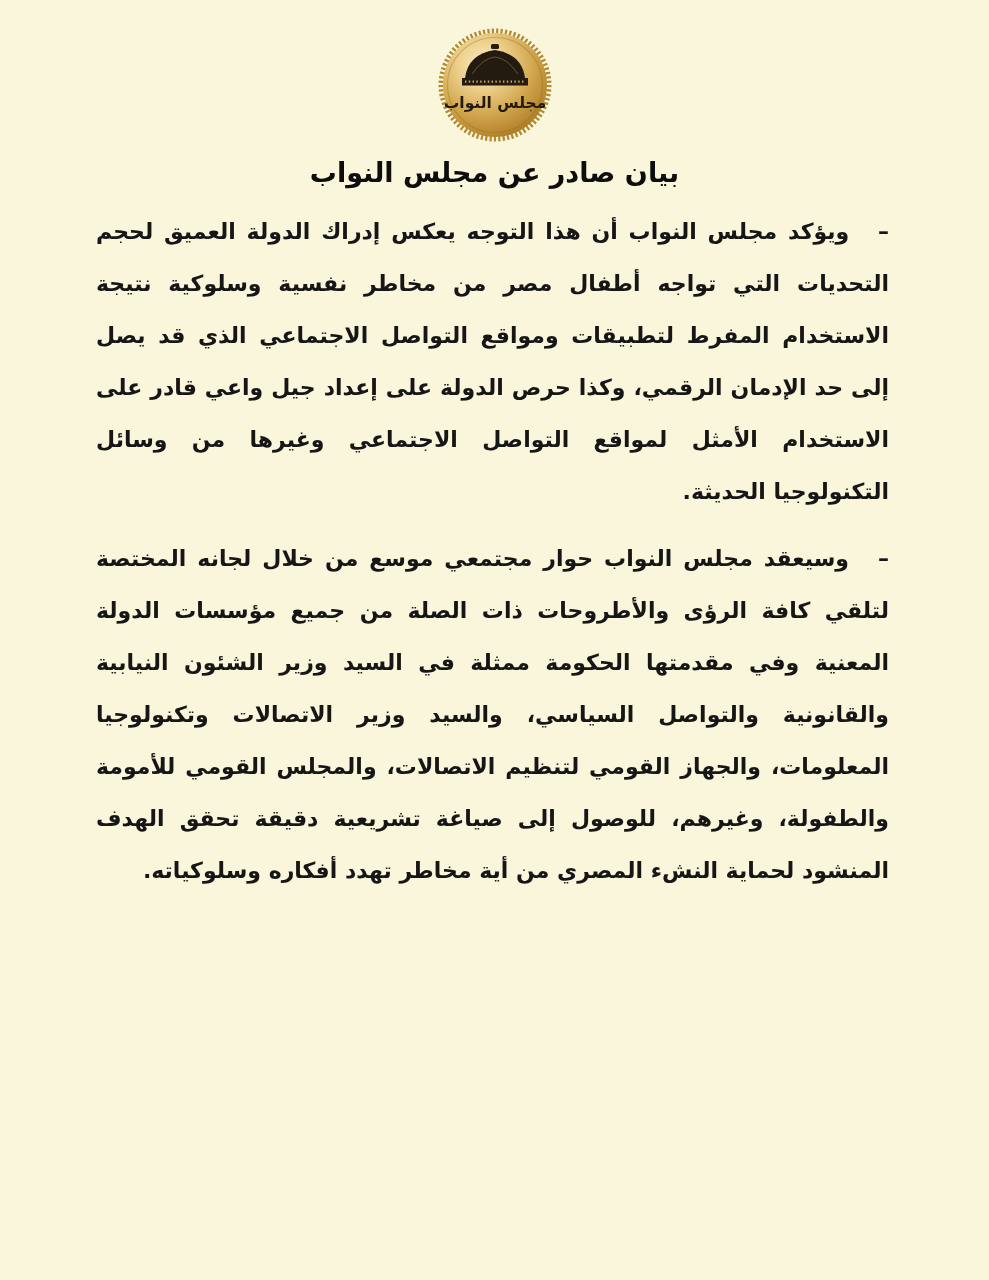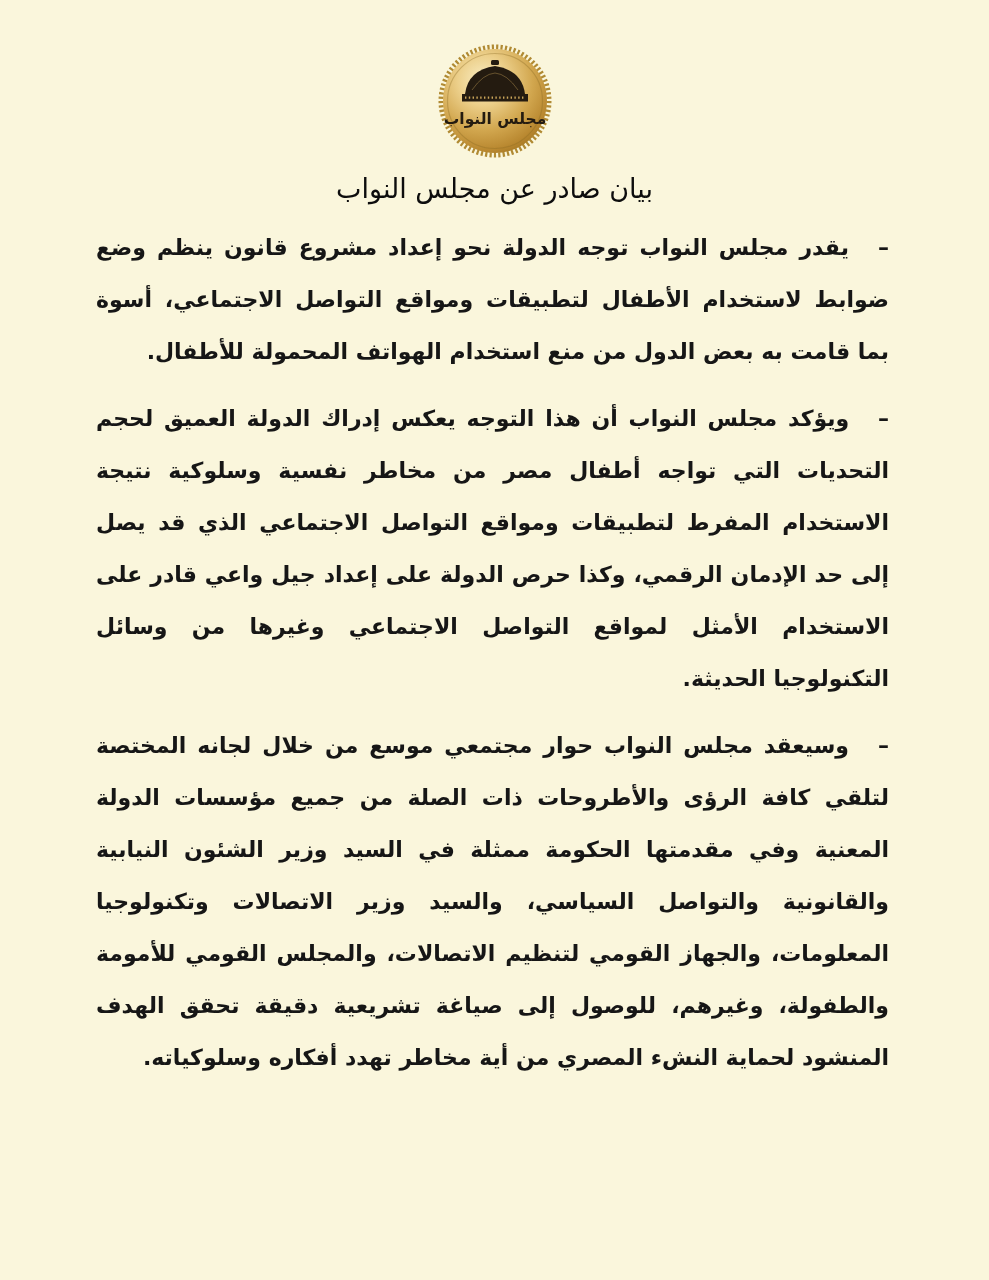--- a/index.html
+++ b/index.html
@@ -11,34 +11,34 @@
     height: 1280px;
     background: #faf6dc;
     font-family: "DejaVu Sans", sans-serif;
     color: #141414;
     overflow: hidden;
   }
   .page {
     width: 989px;
     height: 1280px;
     box-sizing: border-box;
-    padding-top: 44px;
+    padding-top: 28px;
     direction: rtl;
   }
   .logo-wrap {
     width: 114px;
     height: 114px;
     margin: 0 auto;
   }
   .doc-title {
     margin: 14px 0 0 0;
     text-align: center;
     font-size: 27px;
     line-height: 34px;
-    font-weight: normal;
+    font-weight: bold;
     color: #0d0d0d;
     letter-spacing: 0;
   }
   .statement {
     margin: 16px 100px 0 96px; 
   }
   .para {
     direction: rtl;
     text-align: justify;
     text-align-last: right;
@@ -89,24 +89,20 @@
       </g>
 
       <text x="57" y="80" text-anchor="middle" font-size="15.5" font-weight="bold" fill="#241b10" class="seal-caption-text">مجلس النواب</text>
     </svg>
   </div>
 
   <h1 class="doc-title">بيان صادر عن مجلس النواب</h1>
 
   <div class="statement">
 
-    <p class="para">
-      <span class="dash">–</span>
-      <span>يقدر مجلس النواب توجه الدولة نحو إعداد مشروع قانون ينظم وضع ضوابط لاستخدام الأطفال لتطبيقات ومواقع التواصل الاجتماعي، أسوة بما قامت به بعض الدول من منع استخدام الهواتف المحمولة للأطفال.</span>
-    </p>
 
     <p class="para">
       <span class="dash">–</span>
       <span>ويؤكد مجلس النواب أن هذا التوجه يعكس إدراك الدولة العميق لحجم التحديات التي تواجه أطفال مصر من مخاطر نفسية وسلوكية نتيجة الاستخدام المفرط لتطبيقات ومواقع التواصل الاجتماعي الذي قد يصل إلى حد الإدمان الرقمي، وكذا حرص الدولة على إعداد جيل واعي قادر على الاستخدام الأمثل لمواقع التواصل الاجتماعي وغيرها من وسائل التكنولوجيا الحديثة.</span>
     </p>
 
 
     <p class="para">
       <span class="dash">–</span>
       <span>وسيعقد مجلس النواب حوار مجتمعي موسع من خلال لجانه المختصة لتلقي كافة الرؤى والأطروحات ذات الصلة من جميع مؤسسات الدولة المعنية وفي مقدمتها الحكومة ممثلة في السيد وزير الشئون النيابية والقانونية والتواصل السياسي، والسيد وزير الاتصالات وتكنولوجيا المعلومات، والجهاز القومي لتنظيم الاتصالات، والمجلس القومي للأمومة والطفولة، وغيرهم، للوصول إلى صياغة تشريعية دقيقة تحقق الهدف المنشود لحماية النشء المصري من أية مخاطر تهدد أفكاره وسلوكياته.</span>

